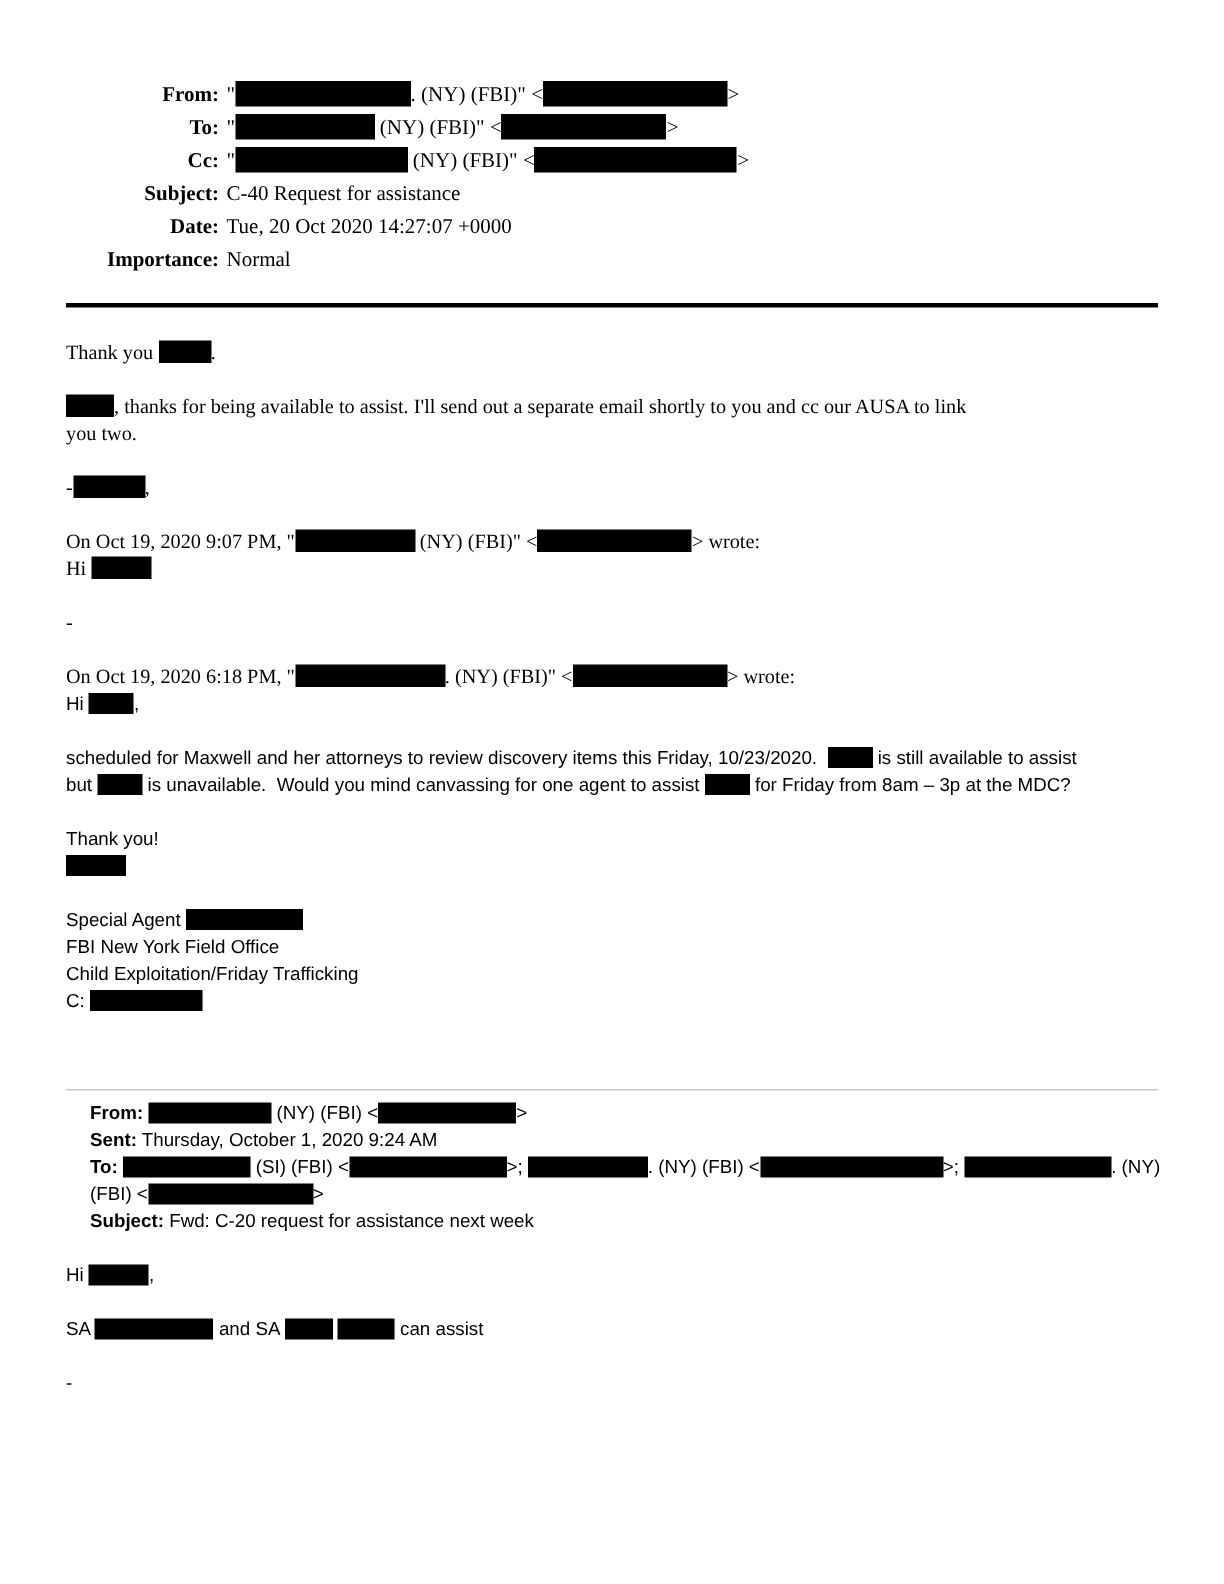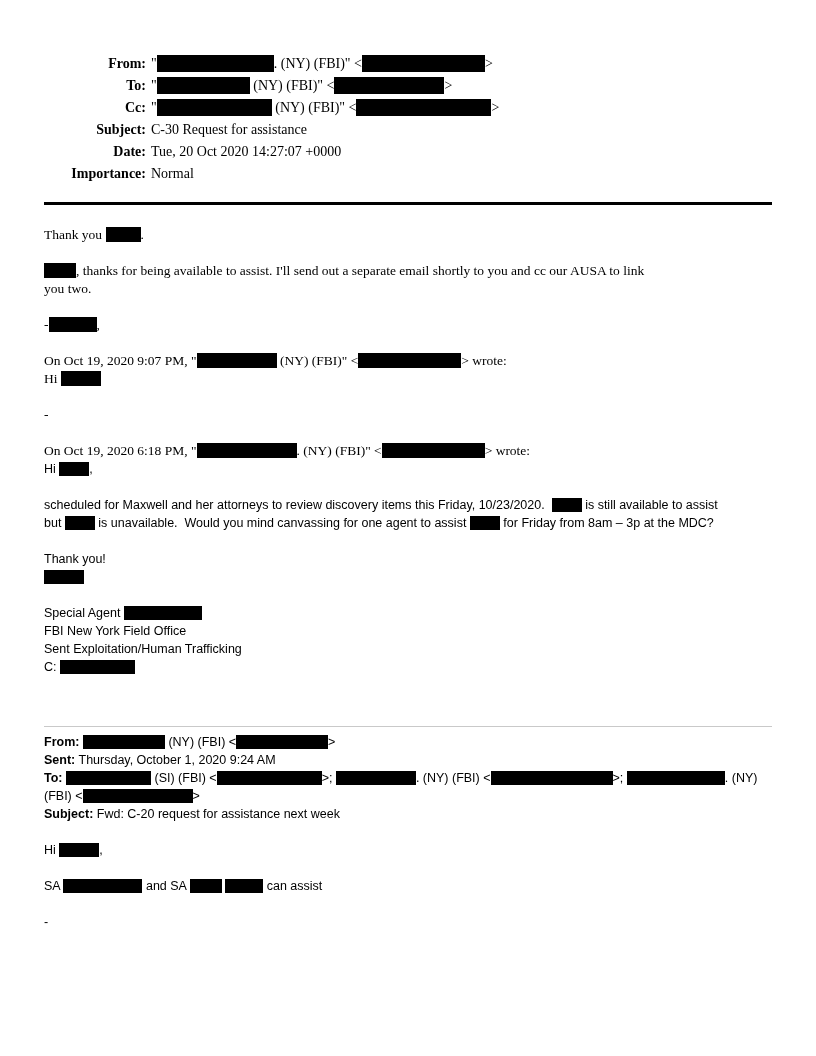--- a/index.html
+++ b/index.html
@@ -57,21 +57,21 @@
     height: 15px;
     vertical-align: -3px;
   }
   .header1 .redaction { height: 17px; vertical-align: -4px; }
   .sans .redaction { height: 14px; vertical-align: -3px; }
   .rule-thin {
     height: 1px;
     background: #c9c9c9;
     margin-top: 50px;
   }
-  .header2 { margin-top: 6px; }
+  .header2 { margin-top: 6px; margin-left: 16px; }
   strong { font-weight: bold; }
 </style>
 </head>
 <body>
 
 <div class="page">
   <div class="header1">
       <div class="hrow">
         <span class="hlabel">From:</span>
         <span class="hvalue">"<span class="redaction" style="width: 117px;"></span>. (NY) (FBI)" &lt;<span class="redaction" style="width: 123px;"></span>&gt;</span>
@@ -79,21 +79,21 @@
       <div class="hrow">
         <span class="hlabel">To:</span>
         <span class="hvalue">"<span class="redaction" style="width: 93px;"></span> (NY) (FBI)" &lt;<span class="redaction" style="width: 110px;"></span>&gt;</span>
       </div>
       <div class="hrow">
         <span class="hlabel">Cc:</span>
         <span class="hvalue">"<span class="redaction" style="width: 115px;"></span> (NY) (FBI)" &lt;<span class="redaction" style="width: 135px;"></span>&gt;</span>
       </div>
       <div class="hrow">
         <span class="hlabel">Subject:</span>
-        <span class="hvalue">C-30 Request for assistance</span>
+        <span class="hvalue">C-40 Request for assistance</span>
       </div>
       <div class="hrow">
         <span class="hlabel">Date:</span>
         <span class="hvalue">Tue, 20 Oct 2020 14:27:07 +0000</span>
       </div>
       <div class="hrow">
         <span class="hlabel">Importance:</span>
         <span class="hvalue">Normal</span>
       </div>
     </div>
@@ -117,21 +117,21 @@
       <div class="line">Hi <span class="redaction" style="width: 30px;"></span>,</div>
       <div class="line">&nbsp;</div>
       <div class="line">scheduled for Maxwell and her attorneys to review discovery items this Friday, 10/23/2020.  <span class="redaction" style="width: 30px;"></span> is still available to assist</div>
       <div class="line">but <span class="redaction" style="width: 30px;"></span> is unavailable.  Would you mind canvassing for one agent to assist <span class="redaction" style="width: 30px;"></span> for Friday from 8am – 3p at the MDC?</div>
       <div class="line">&nbsp;</div>
       <div class="line">Thank you!</div>
       <div class="line"><span class="redaction" style="width: 40px;"></span></div>
       <div class="line">&nbsp;</div>
       <div class="line">Special Agent <span class="redaction" style="width: 78px;"></span></div>
       <div class="line">FBI New York Field Office</div>
-      <div class="line">Sent Exploitation/Human Trafficking</div>
+      <div class="line">Child Exploitation/Friday Trafficking</div>
       <div class="line">C: <span class="redaction" style="width: 75px;"></span></div>
     </div>
   <div class="rule-thin"></div>
   <div class="sans header2">
       <div class="line"><strong>From:</strong> <span class="redaction" style="width: 82px;"></span> (NY) (FBI) &lt;<span class="redaction" style="width: 92px;"></span>&gt;</div>
       <div class="line"><strong>Sent:</strong> Thursday, October 1, 2020 9:24 AM</div>
       <div class="line"><strong>To:</strong> <span class="redaction" style="width: 85px;"></span> (SI) (FBI) &lt;<span class="redaction" style="width: 105px;"></span>&gt;; <span class="redaction" style="width: 80px;"></span>. (NY) (FBI) &lt;<span class="redaction" style="width: 122px;"></span>&gt;; <span class="redaction" style="width: 98px;"></span>. (NY)</div>
       <div class="line">(FBI) &lt;<span class="redaction" style="width: 110px;"></span>&gt;</div>
       <div class="line"><strong>Subject:</strong> Fwd: C-20 request for assistance next week</div>
     </div>

